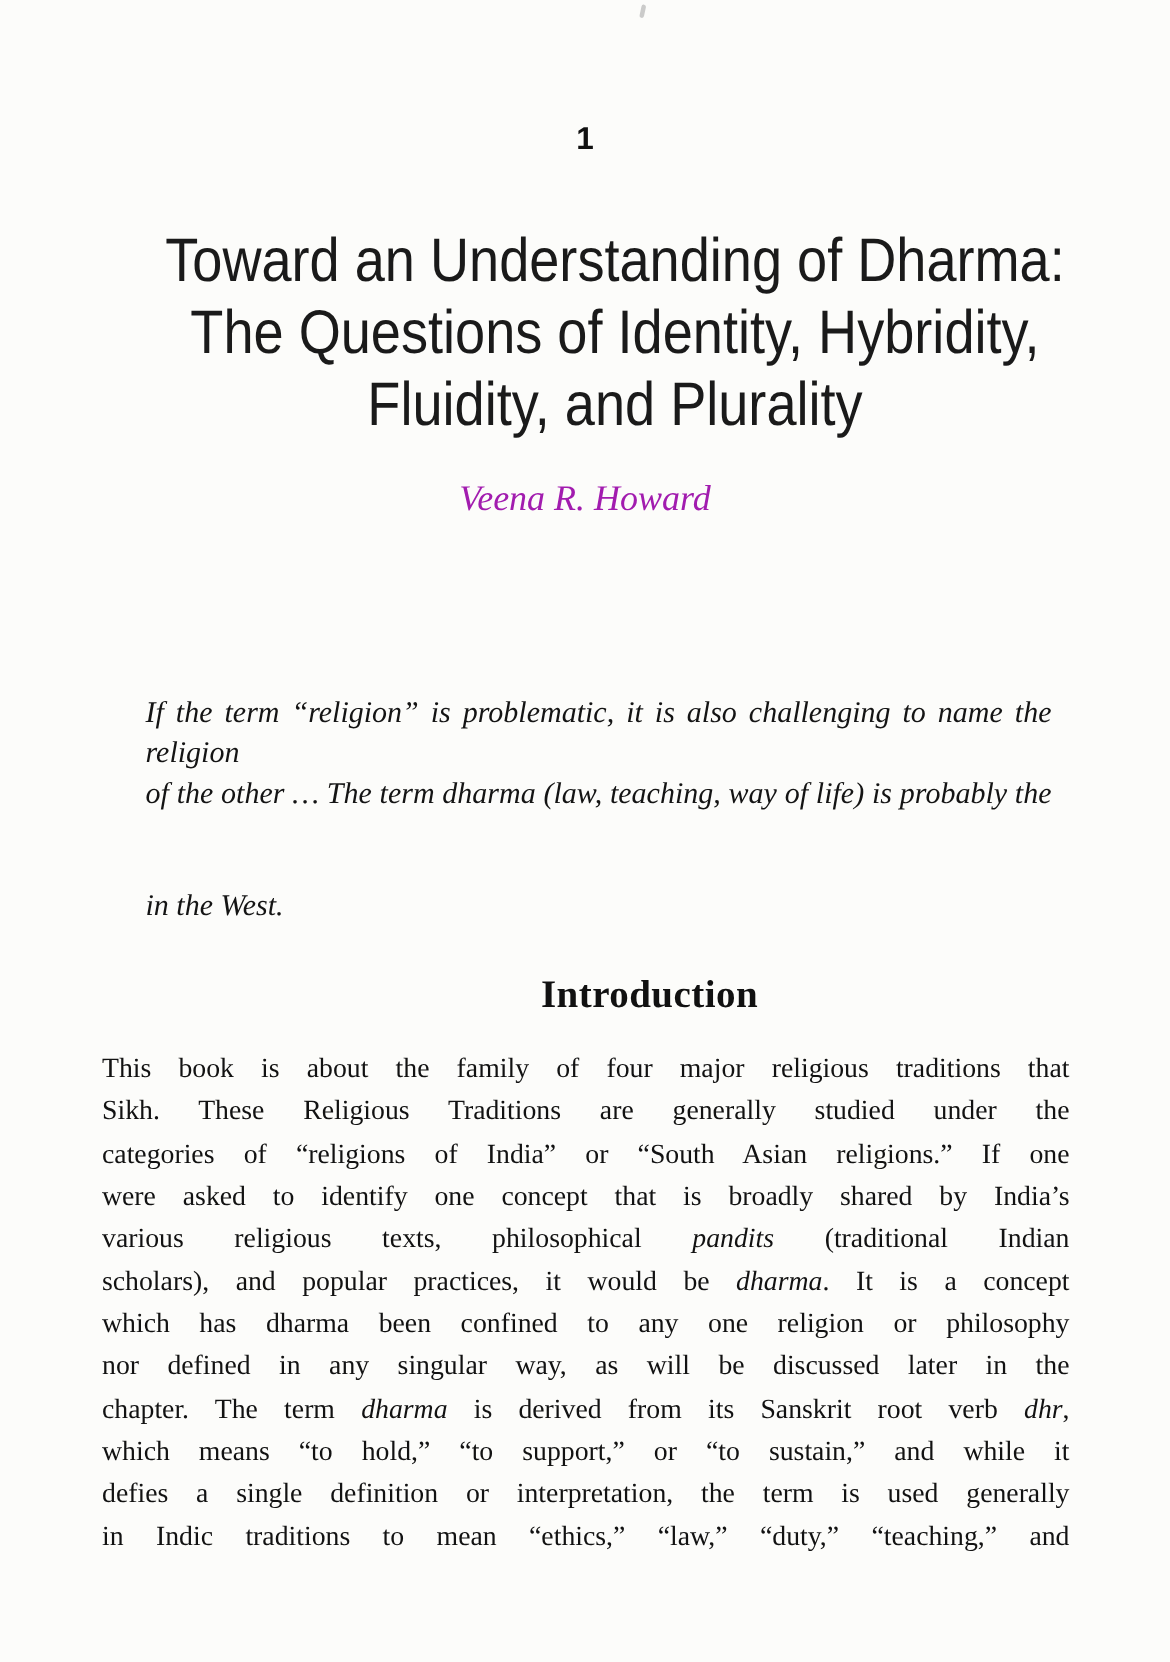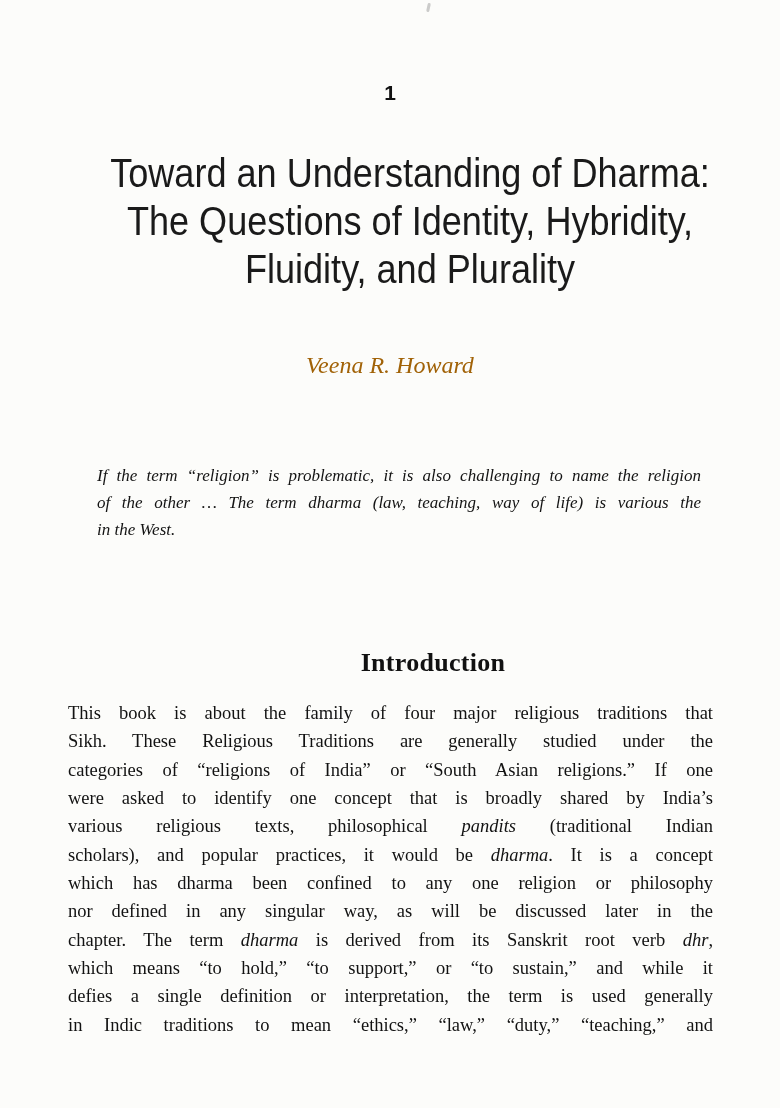--- a/index.html
+++ b/index.html
@@ -37,40 +37,41 @@
     color: #1a1a1a;
     padding-left: 20px;
   }
   .chapter-title .line {
     transform: scaleX(0.88);
     transform-origin: 50% 50%;
     white-space: nowrap;
   }
   .author {
     position: absolute;
-    top: 352px; left: 0; width: 100%;
+    top: 320px; left: 0; width: 100%;
     text-align: center;
     font-style: italic;
     font-size: 24px;
-    color: #a16207;
+    color: #a21caf;
   }
   .epigraph {
     position: absolute;
     left: 97px; top: 462px; width: 604px;
     font-style: italic;
-    font-size: 17px;
+    font-size: 20px;
     line-height: 27.2px;
     color: #141414;
   }
   .epigraph .line {
     text-align: justify;
     text-align-last: justify;
   }
   .epigraph .line:last-child {
     text-align-last: left;
+    margin-top: 47px;
   }
   .attribution {
     position: absolute;
     top: 577px; left: 97px; width: 604px;
     text-align: right;
     font-size: 19px;
     color: #141414;
   }
   .section-heading {
     position: absolute;
@@ -114,21 +115,21 @@
   <div class="chapter-title">
       <div class="line">Toward an Understanding of Dharma:</div>
       <div class="line">The Questions of Identity, Hybridity,</div>
       <div class="line">Fluidity, and Plurality</div>
     </div>
 
   <div class="author">Veena R. Howard</div>
 
   <div class="epigraph">
       <div class="line">If the term “religion” is problematic, it is also challenging to name the religion</div>
-      <div class="line">of the other … The term dharma (law, teaching, way of life) is various the</div>
+      <div class="line">of the other … The term dharma (law, teaching, way of life) is probably the</div>
       <div class="line">in the West.</div>
     </div>
 
 
   <div class="section-heading">Introduction</div>
 
   <div class="body-text">
       <div class="line"><span>This book is about the family of four major religious traditions that</span></div>
       <div class="line"><span>Sikh. These Religious Traditions are generally studied under the</span></div>
       <div class="line"><span>categories of “religions of India” or “South Asian religions.” If one</span></div>

